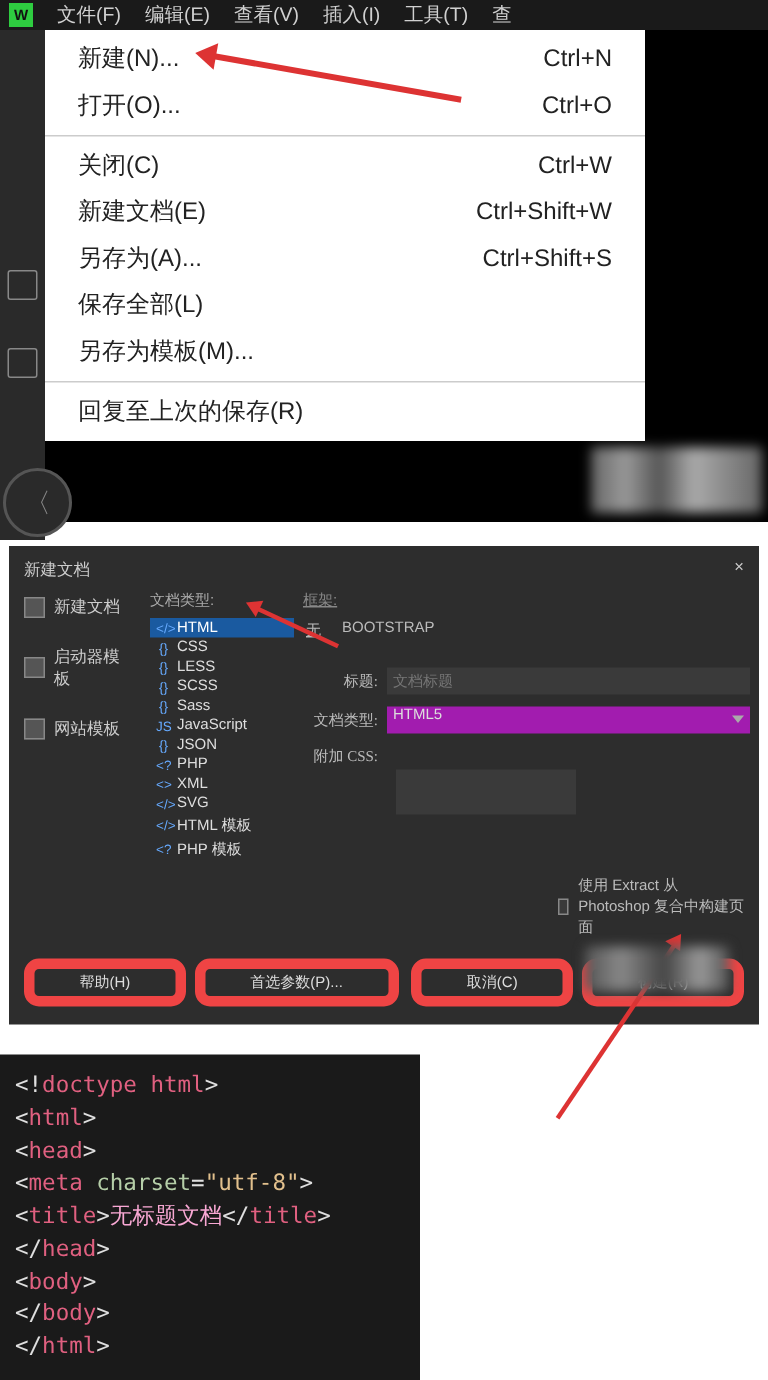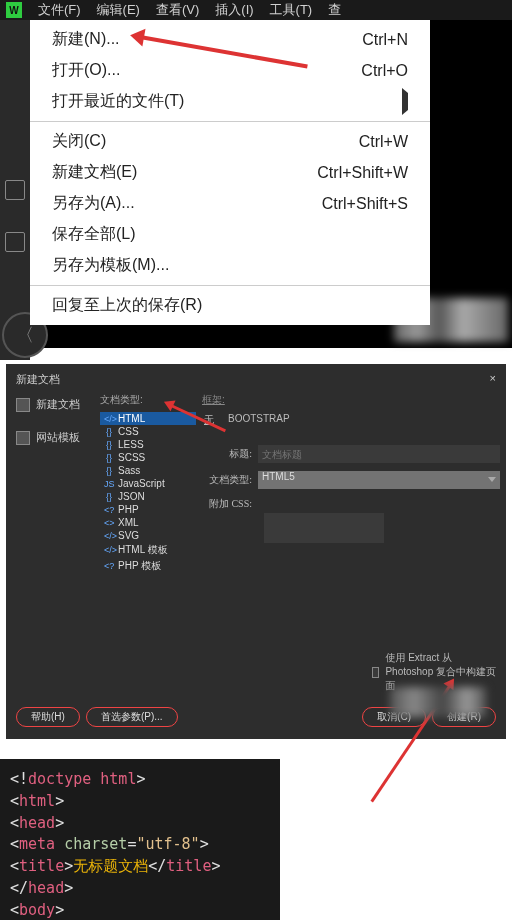--- a/index.html
+++ b/index.html
@@ -208,21 +208,21 @@
   .form-input {
     flex: 1; height: 18px;
     background: #3a3a3a;
     border: none;
     color: #888;
     font-size: 10px;
     padding: 0 4px;
   }
   .form-select {
     flex: 1; height: 18px;
-    background: #737373;
+    background: #a21caf;
     border: none;
     color: #ddd;
     font-size: 10px;
     padding: 0 4px;
     position: relative;
   }
   .chev {
     position: absolute; right: 4px; top: 6px;
     width: 0; height: 0;
     border-left: 4px solid transparent;
@@ -262,43 +262,43 @@
   }
   .red-arrow-3::after {
     content: "";
     position: absolute;
     right: -8px; top: -5px;
     border-top: 6px solid transparent;
     border-bottom: 6px solid transparent;
     border-left: 10px solid #d33;
   }
   .ps-row {
-    margin-top: 108px;
+    margin-top: 40px;
     font-size: 10px;
     color: #bbb;
     padding-left: 170px;
     display: flex;
     align-items: center;
     gap: 6px;
   }
   .checkbox {
     width: 11px; height: 11px; border: 1px solid #888; background: #3a3a3a;
   }
   .dlg-footer {
     display: flex;
     justify-content: space-between;
     margin-top: 14px;
     padding: 0 4px;
   }
   .dlg-btn {
     font-size: 10px;
     color: #ddd;
-    border: 1px solid #ef4444;
+    border: 7px solid #ef4444;
     border-radius: 10px;
-    padding: 2px 14px;
+    padding: 2px 30px;
     background: transparent;
   }
   .dlg-footer .right {
     display: flex; gap: 6px;
   }
   .blur-box2 {
     position: absolute;
     right: 20px; bottom: 22px;
     width: 96px; height: 30px;
     background: linear-gradient(90deg,#555,#888 25%,#444 55%,#999 80%,#555);
@@ -315,21 +315,21 @@
     padding: 10px 10px 12px 10px;
     font-family: Consolas, Menlo, monospace;
     font-size: 15px;
     line-height: 1.45;
     color: #ddd;
   }
   .c-punc  { color: #e0e0e0; }
   .c-tag   { color: #e06080; }
   .c-attr  { color: #b5cea8; }
   .c-str   { color: #e2c08d; }
-  .c-text  { color: #eab308; }
+  .c-text  { color: #f9a8d4; }
 </style>
 </head>
 <body>
 
 <div class="panel-wrap">
   <div class="menubar">
     <div class="logo">W</div>
     <span>文件(F)</span>
     <span>编辑(E)</span>
     <span>查看(V)</span>
@@ -348,24 +348,20 @@
 
   <div class="dropdown" id="file-dropdown">
       <div class="menu-item">
         <span>新建(N)...</span>
         <span class="shortcut">Ctrl+N</span>
       </div>
       <div class="menu-item">
         <span>打开(O)...</span>
         <span class="shortcut">Ctrl+O</span>
       </div>
-      <div class="menu-item">
-        <span>打开最近的文件(T)</span>
-        <span class="shortcut"><span class="arrow-right"></span></span>
-      </div>
       <div class="menu-sep"></div>
       <div class="menu-item">
         <span>关闭(C)</span>
         <span class="shortcut">Ctrl+W</span>
       </div>
       <div class="menu-item">
         <span>新建文档(E)</span>
         <span class="shortcut">Ctrl+Shift+W</span>
       </div>
       <div class="menu-item">
@@ -395,20 +391,24 @@
   <div class="dialog-titlebar">
     <span>新建文档</span>
     <span style="cursor:default">×</span>
   </div>
 
   <div class="dialog-body">
     <div class="sidebar" id="dlg-sidebar">
         <div class="side-item">
           <div class="side-icon"></div>
           <span>新建文档</span>
+        </div>
+        <div class="side-item">
+          <div class="side-icon"></div>
+          <span>启动器模板</span>
         </div>
         <div class="side-item">
           <div class="side-icon"></div>
           <span>网站模板</span>
         </div>
       </div>
 
     <div class="doctype-col">
       <div class="doctype-head">文档类型:</div>
       <div id="doctype-list">

